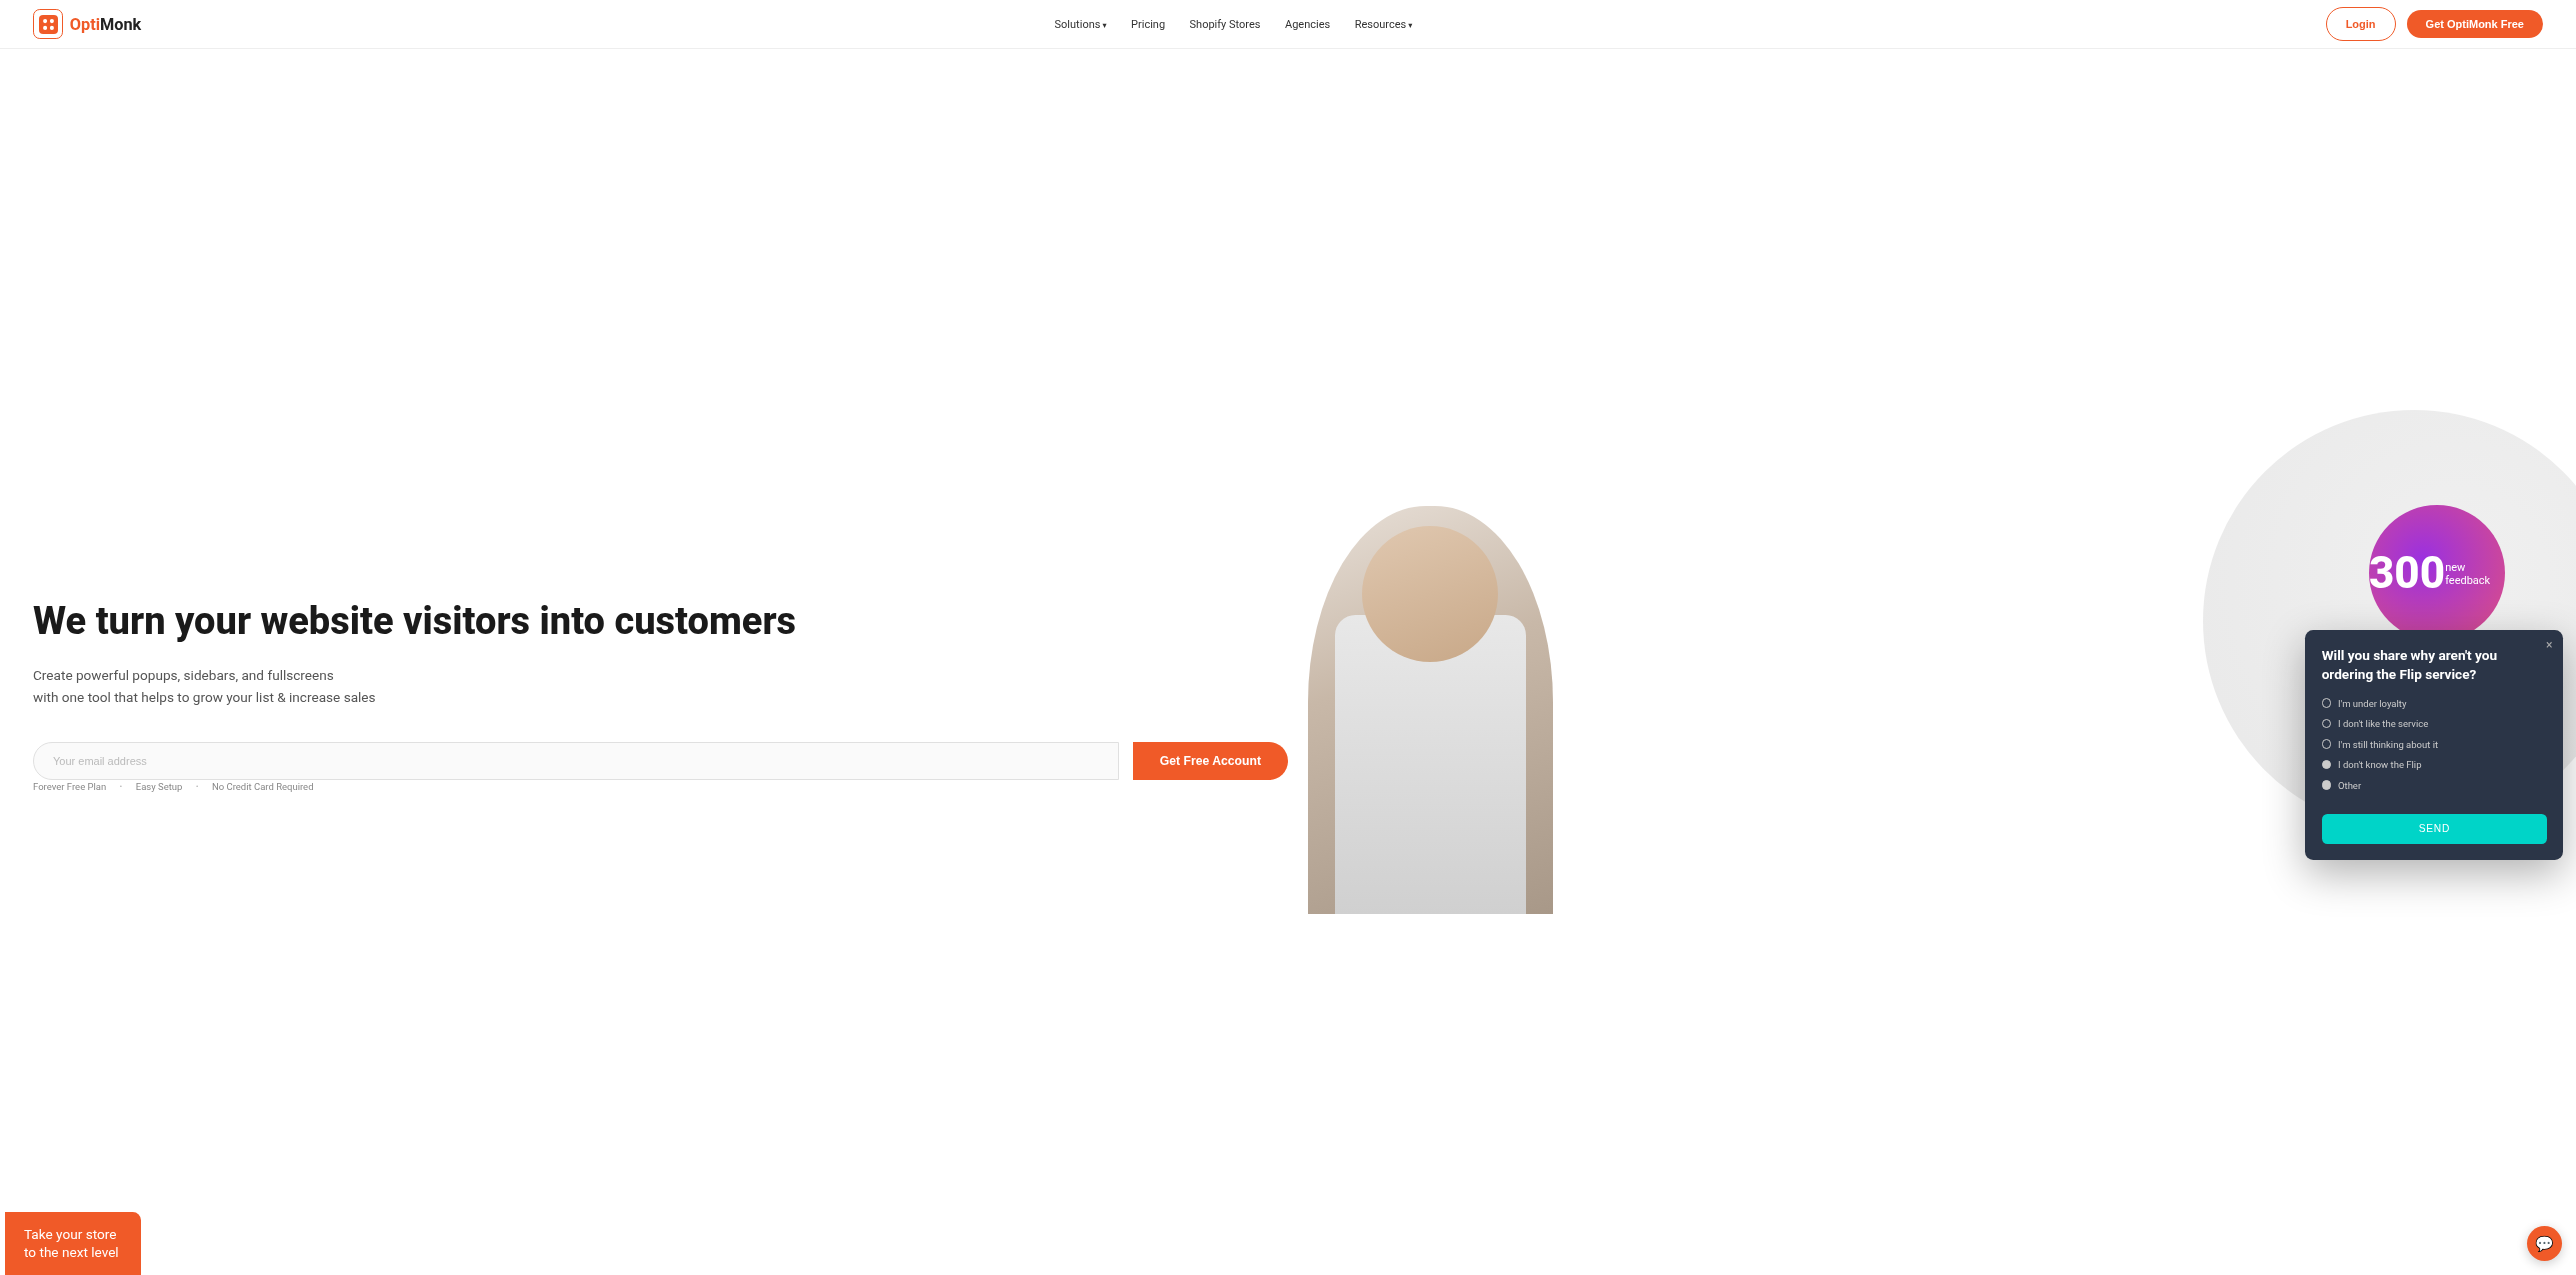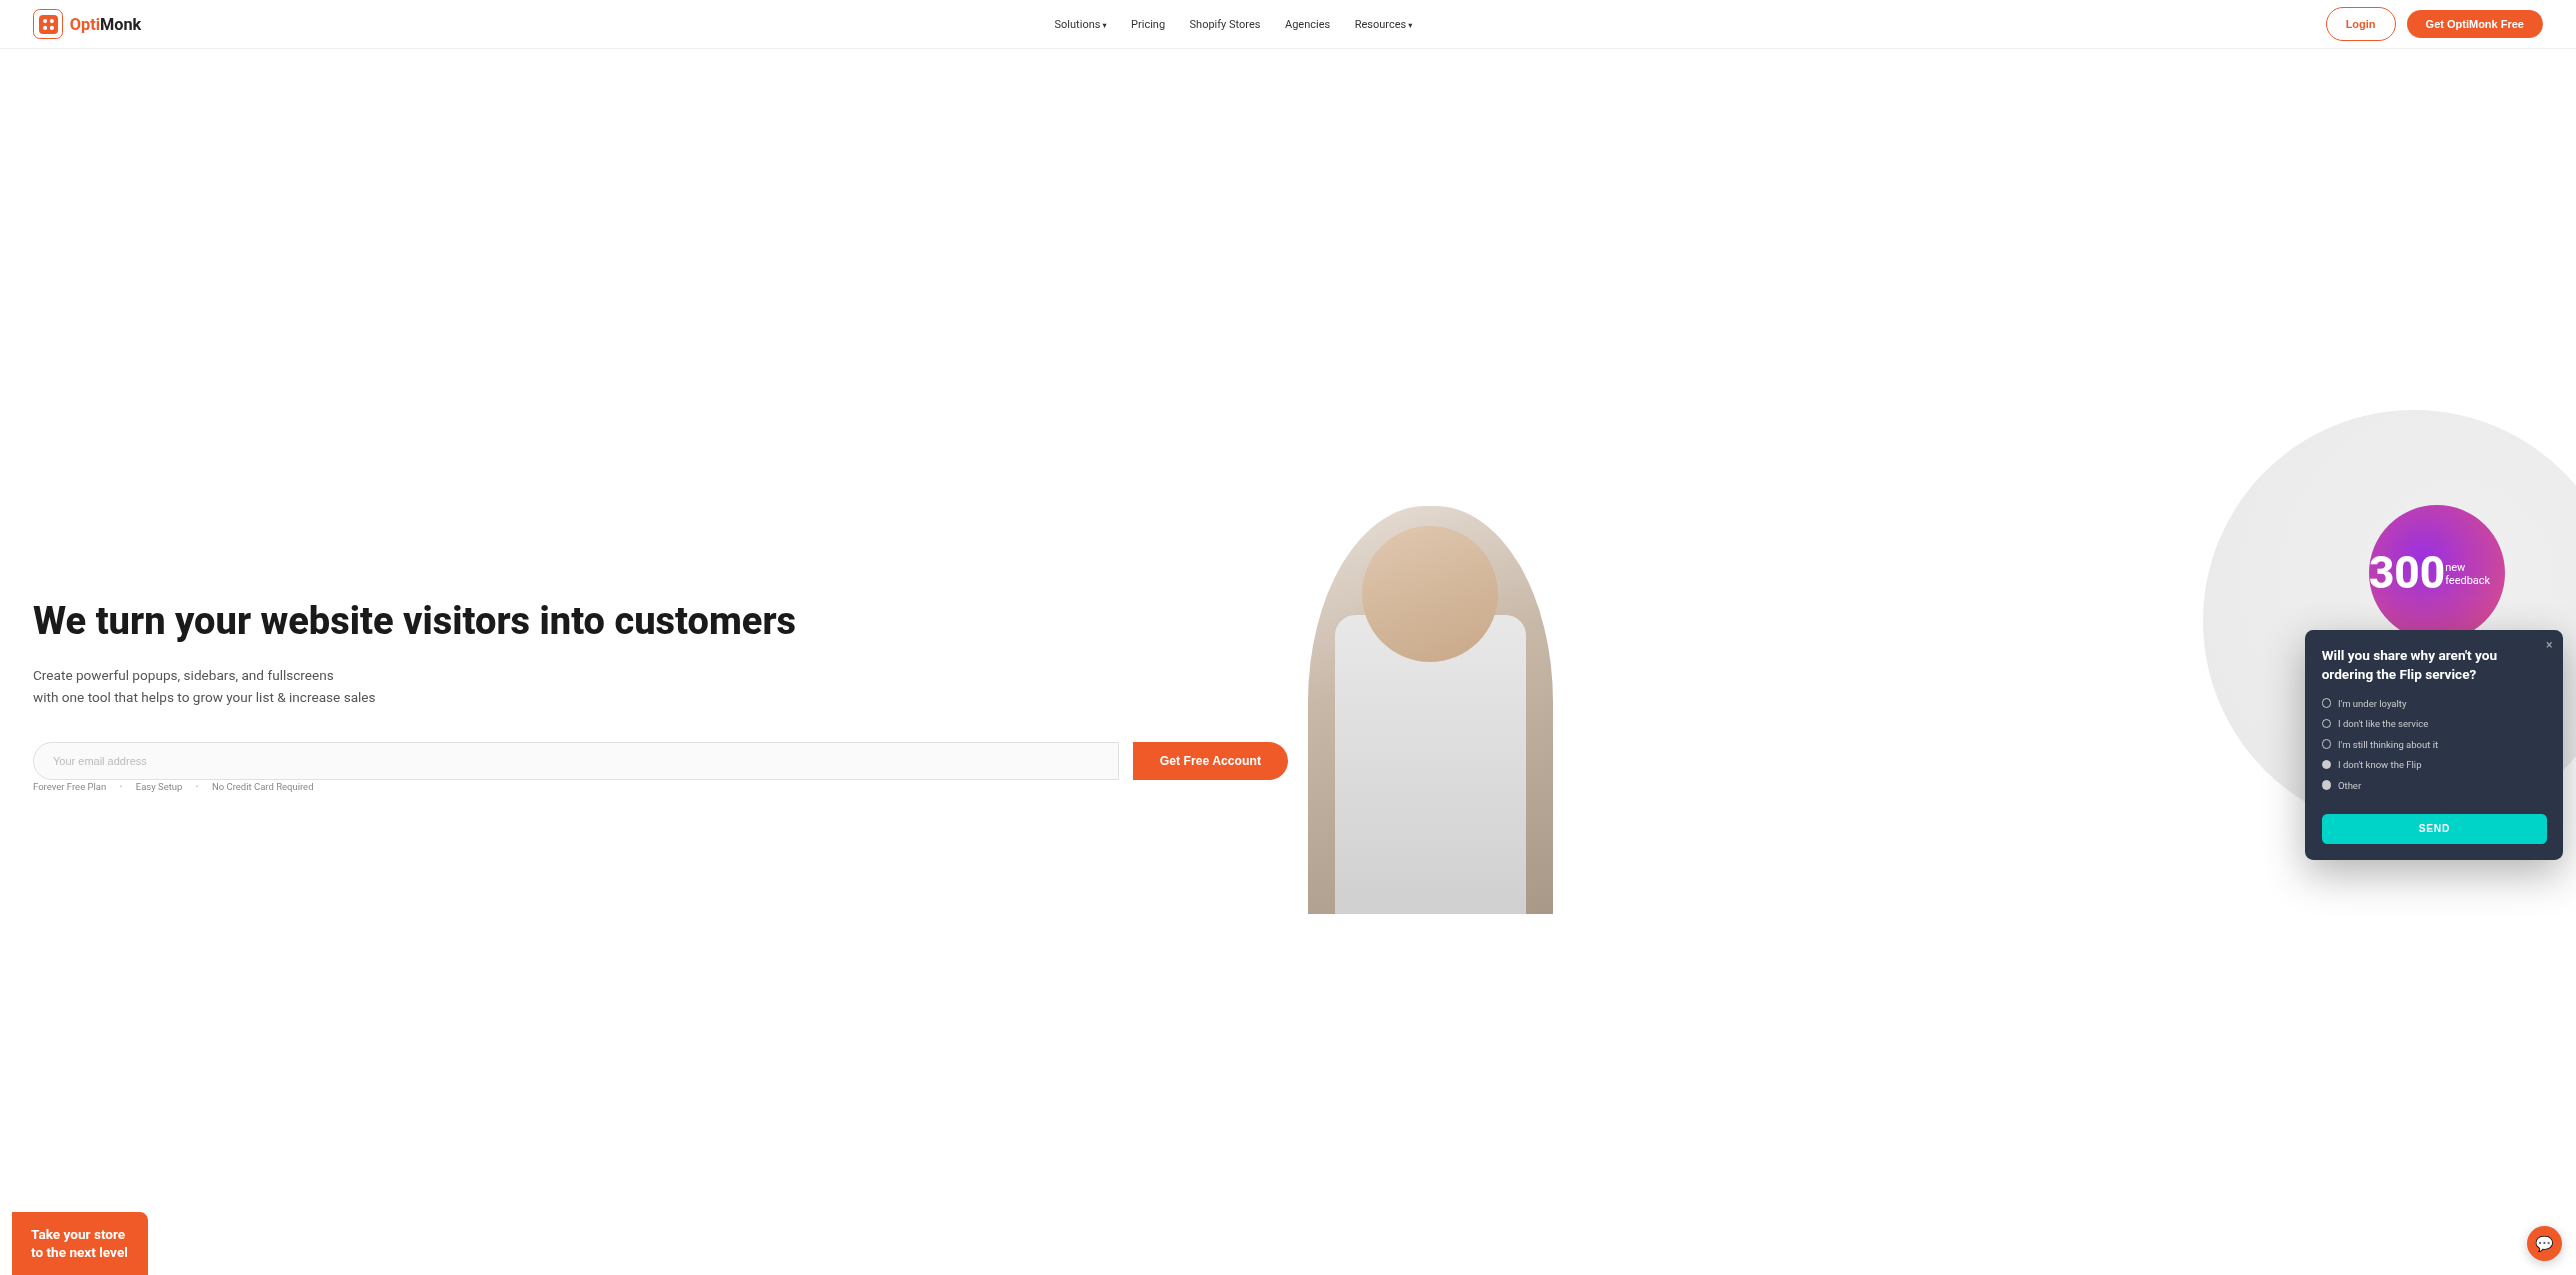--- a/index.html
+++ b/index.html
@@ -102,29 +102,29 @@
       margin-bottom: 9.5px; font-size: 9.5px; color: #ccc;
     }
     .popup-radio {
       width: 9.5px; height: 9.5px; border-radius: 50%;
       border: 1.4px solid #ccc; flex-shrink: 0;
     }
     .popup-radio.filled { background: #ccc; }
     .popup-send-btn {
       margin-top: 13.6px; width: 100%; padding: 9.5px;
       background: #00d4c8; border: none; border-radius: 5.4px;
-      color: #fff; font-size: 10.2px; font-weight: 700; letter-spacing: 0.7px; cursor: pointer;
+      color: #fff; font-size: 10.2px; font-weight: 400; letter-spacing: 0.7px; cursor: pointer;
     }
 
     
     .bottom-bar {
-      position: fixed; bottom: 0; left: 12px;
+      position: fixed; bottom: 0; left: 5px;
       background: #f05a28; color: #fff;
       padding: 13.6px 19px; border-radius: 0 8.2px 0 0;
-      font-size: 13.6px; font-weight: 700; line-height: 1.3;
+      font-size: 13.6px; font-weight: 400; line-height: 1.3;
       max-width: 136px; z-index: 100; cursor: pointer;
     }
 
     
     .chat-btn {
       position: fixed; bottom: 13.6px; right: 13.6px;
       width: 35px; height: 35px; background: #f05a28; border-radius: 50%;
       display: flex; align-items: center; justify-content: center;
       color: #fff; font-size: 15px; cursor: pointer; box-shadow: 0 2.7px 11px rgba(0,0,0,0.2);
       z-index: 100;

